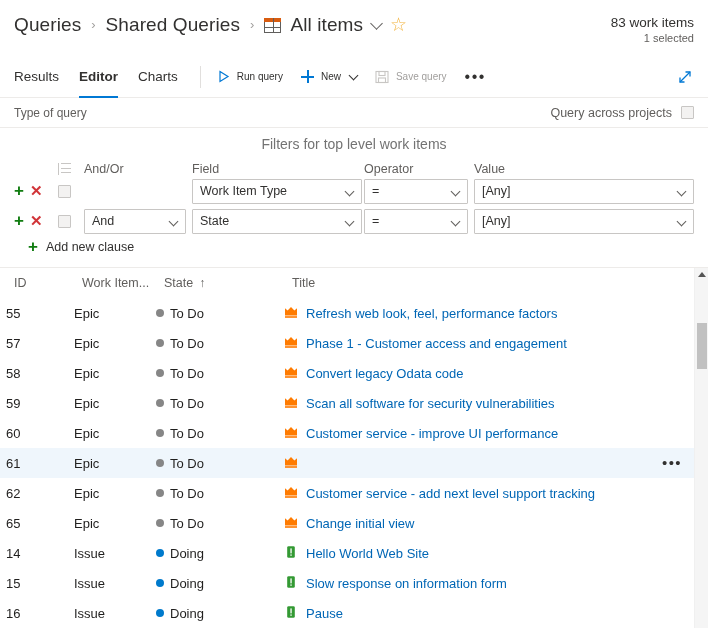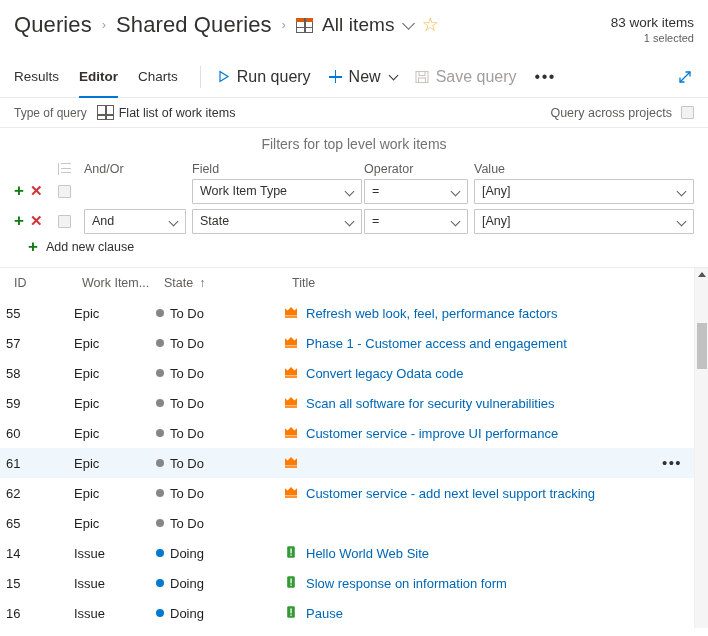--- a/index.html
+++ b/index.html
@@ -14,21 +14,21 @@
   .app { position: relative; width: 708px; height: 636px; background: #fff; }
 
   
   .header {
     display: flex; align-items: flex-start;
     padding: 12px 14px 0 14px;
     height: 56px;
   }
   .crumbs { display: flex; align-items: center; gap: 9px; flex: 1; }
   .crumb {
-    font-size: 22px; color: #323130; letter-spacing: .1px;
+    font-size: 19px; color: #323130; letter-spacing: .1px;
     white-space: nowrap; line-height: 26px;
   }
   .crumb.link { color: #323130; cursor: pointer; }
   .crumb.strong { font-size: 19px; }
   .crumb-sep {
     color: #a19f9d; font-size: 13px; line-height: 26px;
     padding: 0 1px; user-select: none;
   }
   .grid-ico { display: inline-block; width: 17px; height: 15px; position: relative; vertical-align: -2px; }
   .grid-ico .gb {
@@ -65,21 +65,21 @@
   }
   .tab.active { font-weight: bold; }
   .tab.active::after {
     content: ""; position: absolute; left: 0; right: 0; bottom: 0;
     height: 2px; background: #0078d4;
   }
   .vsep { width: 1px; height: 22px; background: #e1dfdd; margin: 0 16px 0 22px; }
   .tb-actions { display: flex; align-items: center; gap: 18px; }
   .tb-btn {
     display: flex; align-items: center; gap: 7px;
-    font-size: 16px; color: #323130; cursor: pointer; white-space: nowrap;
+    font-size: 10px; color: #323130; cursor: pointer; white-space: nowrap;
   }
   .tb-btn.disabled { color: #a19f9d; cursor: default; }
   .play-wrap { width: 13px; height: 13px; position: relative; display: inline-block; }
   .play-wrap svg { display: block; }
   .plus-ico {
     position: relative; width: 13px; height: 13px; display: inline-block;
   }
   .plus-ico::before, .plus-ico::after {
     content: ""; position: absolute; background: #0078d4;
   }
@@ -270,28 +270,20 @@
       <svg width="18" height="18" viewBox="0 0 18 18">
         <line x1="4" y1="14" x2="14" y2="4" stroke="#0078d4" stroke-width="1.3"></line>
         <polyline points="9.5,4 14,4 14,8.5" fill="none" stroke="#0078d4" stroke-width="1.3"></polyline>
         <polyline points="8.5,14 4,14 4,9.5" fill="none" stroke="#0078d4" stroke-width="1.3"></polyline>
       </svg>
     </div>
   </div>
 
   <div class="qtype">
     <span class="qtype-label">Type of query</span>
-    <span class="qtype-value">
-      <span class="grid-ico">
-        <span class="gb"></span>
-          <span class="gv"></span>
-          <span class="gh"></span>
-      </span>
-      <span>Flat list of work items</span>
-    </span>
     <span class="spacer"></span>
     <span class="qacross">
       <span class="qacross-label">Query across projects</span>
       <span class="cbox"></span>
     </span>
   </div>
 
   <div class="filters">
     <div class="filters-title">Filters for top level work items</div>
 
@@ -498,20 +490,27 @@
             <a class="title-link">Customer service - add next level support tracking</a>
           </span>
         </div>
         <div class="r-row">
           <span class="col-id">65</span>
           <span class="col-type">Epic</span>
           <span class="col-state">
             <span class="state-dot" style="background:#868686"></span>
             <span>To Do</span>
           </span>
+          <span class="col-title title-cell">
+            <span><svg class="wi-ico" viewBox="0 0 14 14">
+                <path d="M1 10.5 L1 3.2 L3.6 5.6 L7 2 L10.4 5.6 L13 3.2 L13 10.5 Z" fill="#ff7b00"></path>
+                <rect x="1" y="11.2" width="12" height="1.6" fill="#ff7b00"></rect>
+              </svg></span>
+            <a class="title-link">Change initial view</a>
+          </span>
         </div>
         <div class="r-row">
           <span class="col-id">14</span>
           <span class="col-type">Issue</span>
           <span class="col-state">
             <span class="state-dot" style="background:#007acc"></span>
             <span>Doing</span>
           </span>
           <span class="col-title title-cell">
             <span><svg class="wi-ico" viewBox="0 0 14 14">

